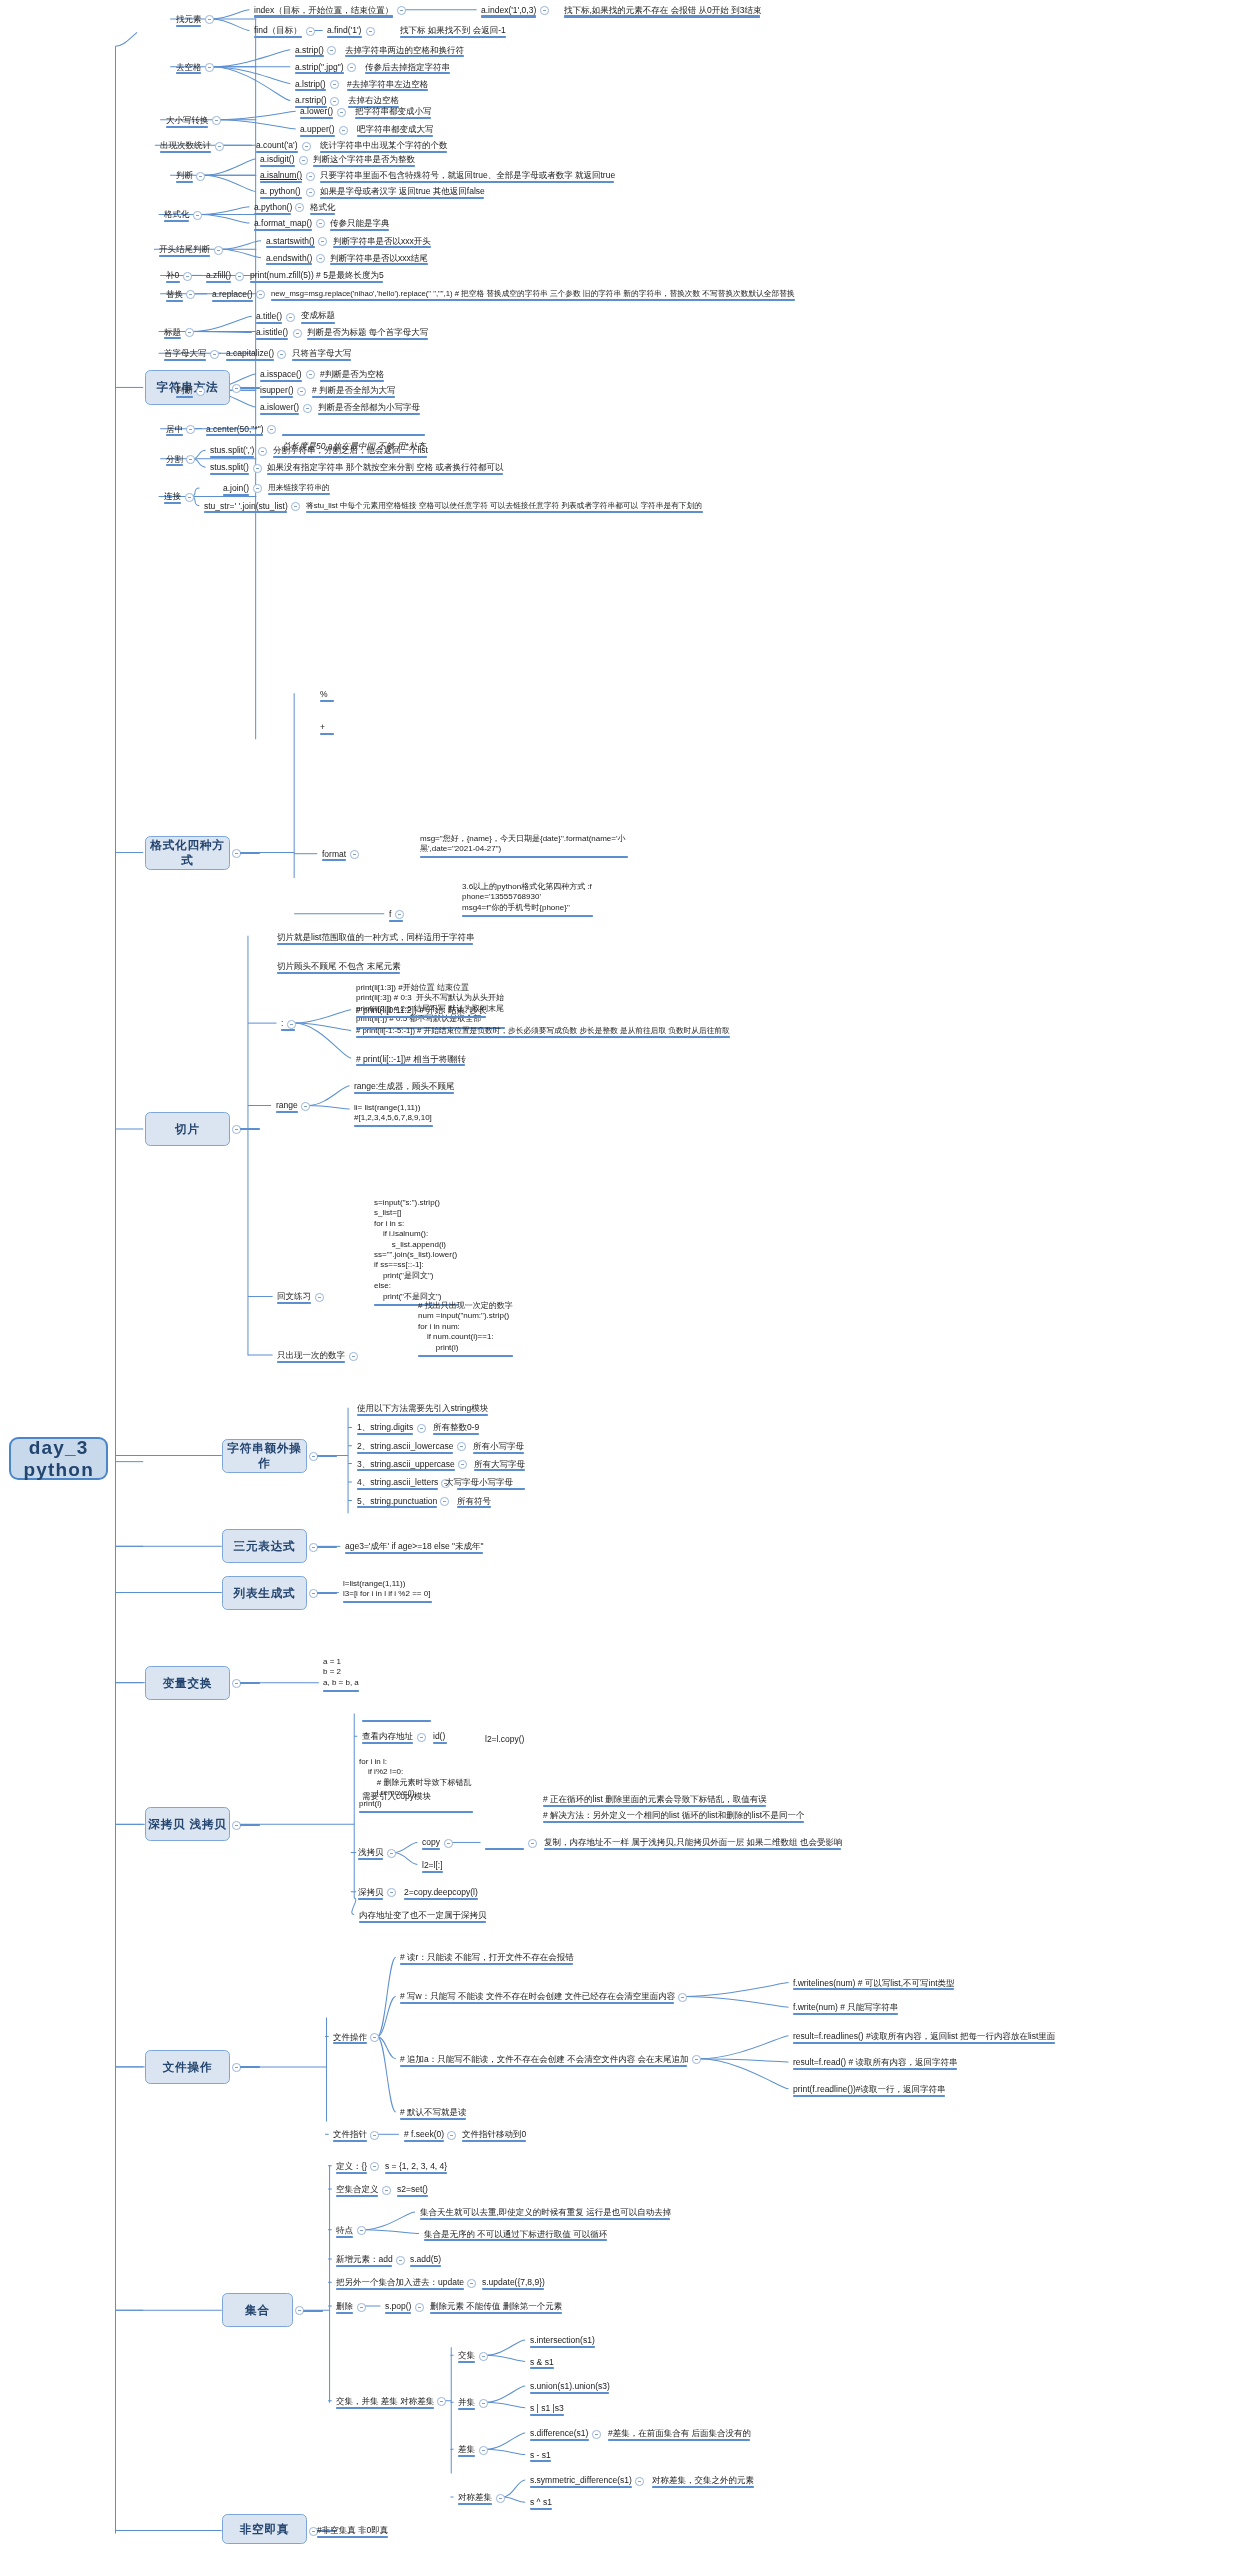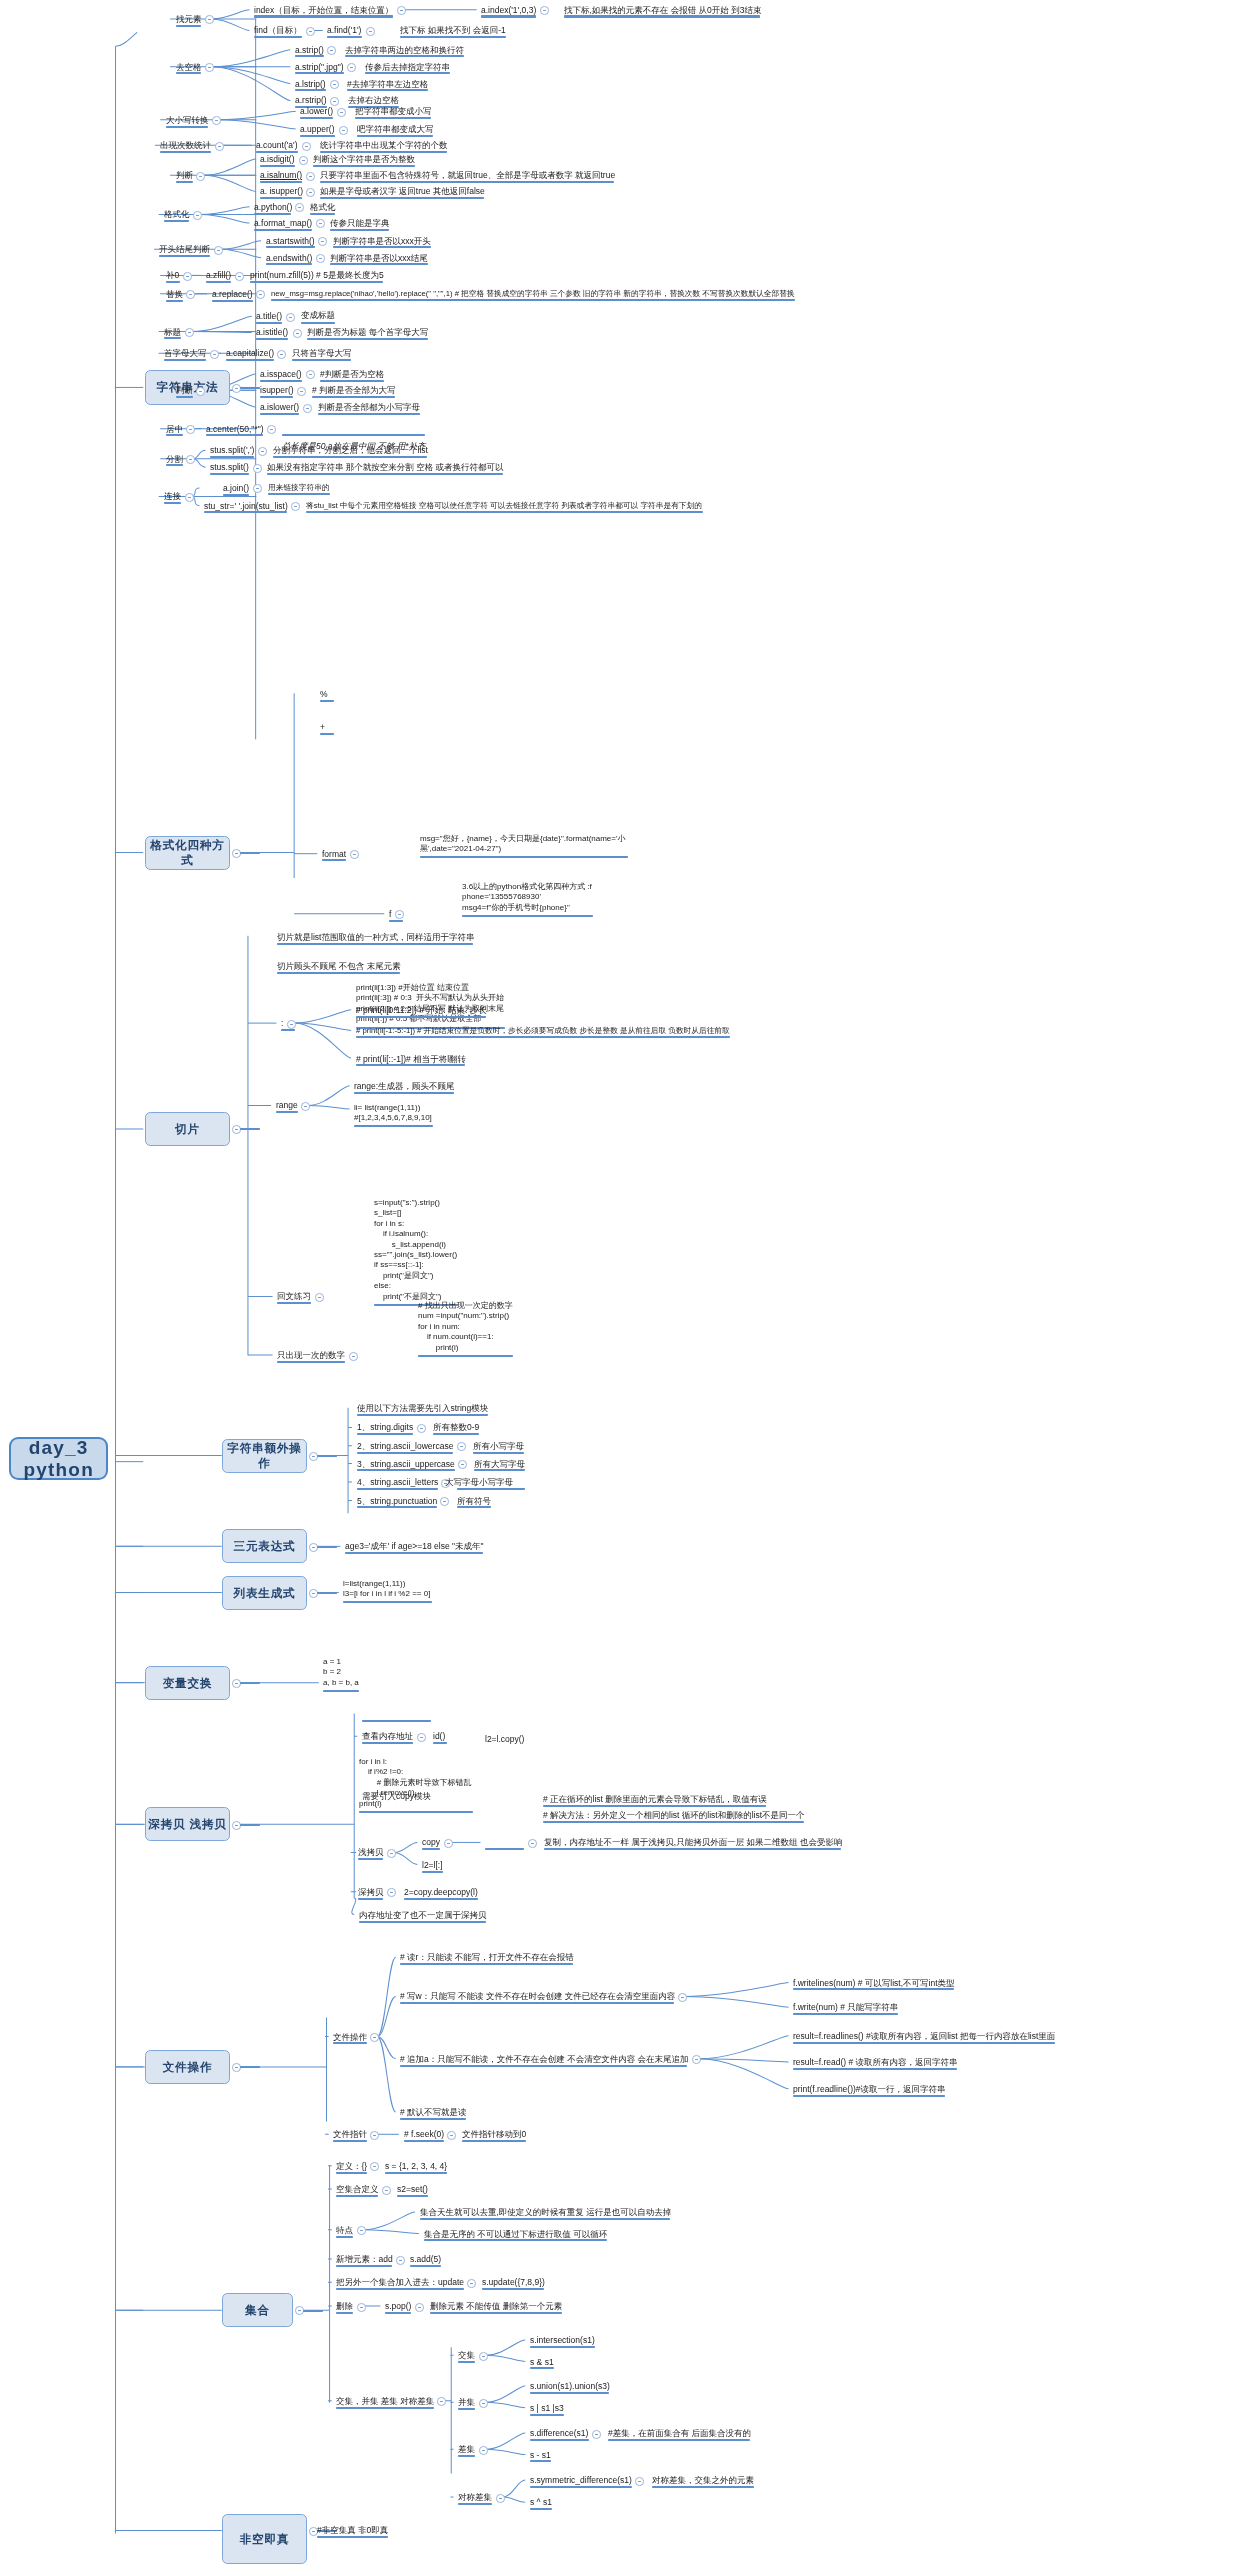--- a/index.html
+++ b/index.html
@@ -315,21 +315,21 @@
     <div class="node" style="left: 260px; top: 154px;">a.isdigit()</div>
     <div class="ul" style="left: 260px; top: 165px; width: 35px;"></div>
     <div class="toggle" style="left: 299px; top: 156px;"></div>
     <div class="node" style="left: 313px; top: 154px;">判断这个字符串是否为整数</div>
     <div class="ul" style="left: 313px; top: 165px; width: 102px;"></div>
     <div class="node" style="left: 260px; top: 170px; text-decoration: underline;">a.isalnum()</div>
     <div class="ul" style="left: 260px; top: 181px; width: 42px;"></div>
     <div class="toggle" style="left: 306px; top: 172px;"></div>
     <div class="node" style="left: 320px; top: 170px;">只要字符串里面不包含特殊符号，就返回true、全部是字母或者数字 就返回true</div>
     <div class="ul" style="left: 320px; top: 181px; width: 294px;"></div>
-    <div class="node" style="left: 260px; top: 186px;">a. isupper()</div>
+    <div class="node" style="left: 260px; top: 186px;">a. python()</div>
     <div class="ul" style="left: 260px; top: 197px; width: 42px;"></div>
     <div class="toggle" style="left: 306px; top: 188px;"></div>
     <div class="node" style="left: 320px; top: 186px;">如果是字母或者汉字 返回true 其他返回false</div>
     <div class="ul" style="left: 320px; top: 197px; width: 164px;"></div>
     <div class="node" style="left: 164px; top: 209px;">格式化</div>
     <div class="ul" style="left: 164px; top: 220px; width: 25.4px;"></div>
     <div class="toggle" style="left: 193px; top: 211px;"></div>
     <div class="node" style="left: 254px; top: 202px;">a.python()</div>
     <div class="ul" style="left: 254px; top: 213px; width: 37px;"></div>
     <div class="toggle" style="left: 295px; top: 203px;"></div>
@@ -704,19 +704,19 @@
     <div class="node" style="left: 458px; top: 2492px;">对称差集</div>
     <div class="ul" style="left: 458px; top: 2503px; width: 34px;"></div>
     <div class="toggle" style="left: 496px; top: 2494px;"></div>
     <div class="node" style="left: 530px; top: 2475px;">s.symmetric_difference(s1)</div>
     <div class="ul" style="left: 530px; top: 2486px; width: 102px;"></div>
     <div class="toggle" style="left: 635px; top: 2477px;"></div>
     <div class="node" style="left: 652px; top: 2475px;">对称差集，交集之外的元素</div>
     <div class="ul" style="left: 652px; top: 2486px; width: 102px;"></div>
     <div class="node" style="left: 530px; top: 2497px;">s ^ s1</div>
     <div class="ul" style="left: 530px; top: 2508px; width: 21.6px;"></div>
-    <div class="boxnode" style="left: 222px; top: 2514px; width: 85px; height: 50px;">非空即真</div>
+    <div class="boxnode" style="left: 222px; top: 2514px; width: 85px; height: 30px;">非空即真</div>
     <div class="toggle" style="left: 309px; top: 2527px;"></div>
     <div class="ul" style="left: 317px; top: 2530px; width: 20px;"></div>
     <div class="node" style="left: 317px; top: 2525px;">#非空集真 非0即真</div>
     <div class="ul" style="left: 317px; top: 2536px; width: 71px;"></div>
   </div>
 
 
 </body></html>

